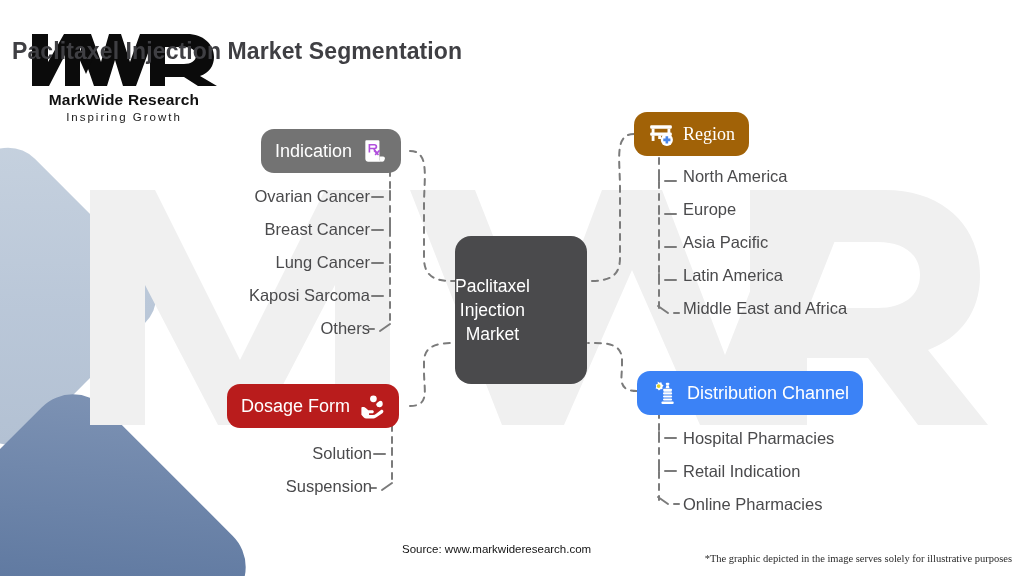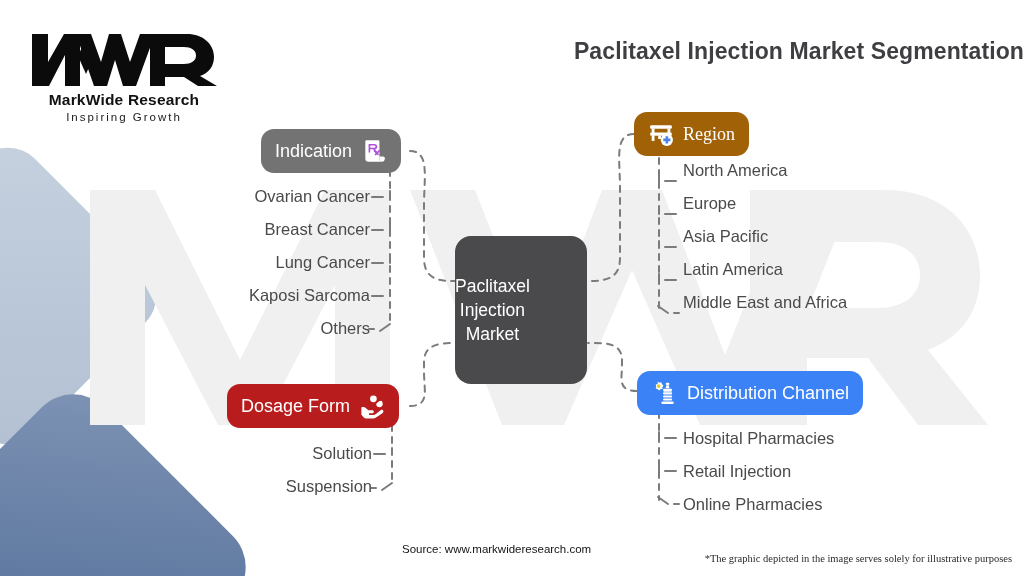--- a/index.html
+++ b/index.html
@@ -58,22 +58,22 @@
     text-align: center;
     font-size: 11.5px;
     letter-spacing: 2.0px;
     color: #1a1a1a;
     margin-top: 2px;
   }
 
   
   .title {
     position: absolute;
-    left: 0; right: 0; top: 38px;
-    text-align: right;
+    left: 12px; right: 0; top: 38px;
+    text-align: left;
     font-size: 23px;
     font-weight: bold;
     color: #3f3f43;
     letter-spacing: .1px;
   }
 
   
   #connectors { position: absolute; left: 0; top: 0; width: 1024px; height: 576px; }
 
   
@@ -114,21 +114,21 @@
   
   .sublist { position: absolute; font-size: 16.5px; color: #4a4a4c; }
   .sublist .sub-item { white-space: nowrap; line-height: 1; }
 
   .sub-ind  { left: 120px; top: 188px; width: 250px; text-align: right; }
   .sub-ind .sub-item { margin-bottom: 16.5px; }
 
   .sub-dos  { left: 140px; top: 445px; width: 232px; text-align: right; }
   .sub-dos .sub-item { margin-bottom: 16.5px; }
 
-  .sub-reg  { left: 683px; top: 162px; text-align: left; }
+  .sub-reg  { left: 683px; top: 168px; text-align: left; }
   .sub-reg .sub-item { margin-bottom: 16.5px; }
 
   .sub-dist { left: 683px; top: 430px; text-align: left; }
   .sub-dist .sub-item { margin-bottom: 16.5px; }
 
   
   .src {
     position: absolute;
     left: 402px; top: 543px;
     font-size: 11.5px;
@@ -304,20 +304,20 @@
       <rect x="11.1" y="11.4" width="8.4" height="1.9" rx=".9" fill="#ffffff"></rect>
       <rect x="11.1" y="14.2" width="8.4" height="1.9" rx=".9" fill="#ffffff"></rect>
       <rect x="11.1" y="17" width="8.4" height="1.9" rx=".9" fill="#ffffff"></rect>
       <rect x="9.6" y="19.8" width="11.4" height="2.4" rx="1.1" fill="#ffffff"></rect>
     </svg>
     <span class="badge-label">Distribution Channel</span>
   </div>
 
   <div class="sublist sub-dist">
     <div class="sub-item">Hospital Pharmacies</div>
-    <div class="sub-item">Retail Injection</div>
+    <div class="sub-item">Retail Indication</div>
     <div class="sub-item">Online Pharmacies</div>
   </div>
 
   <div class="src">Source: www.markwideresearch.com</div>
   <div class="disclaimer">*The graphic depicted in the image serves solely for illustrative purposes</div>
 
 </div>
 
 </body></html>

